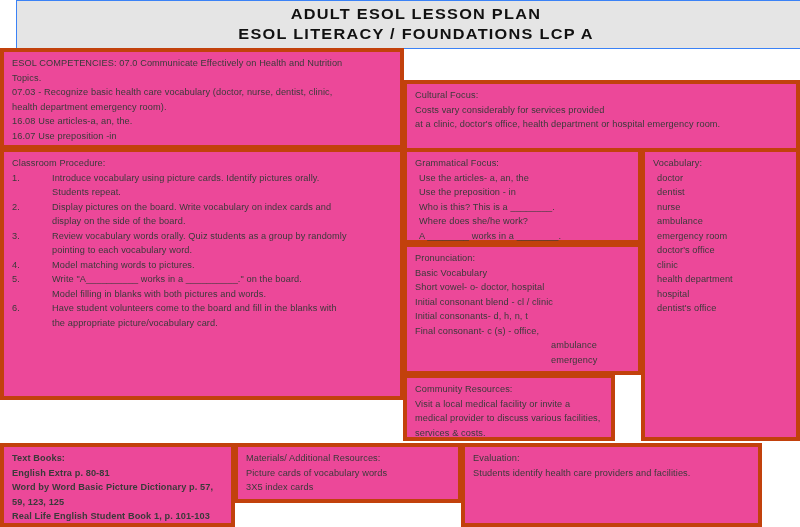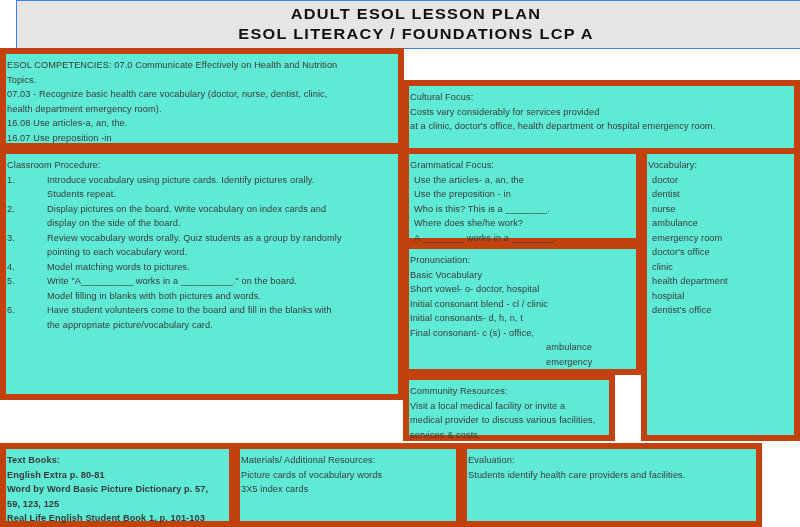--- a/index.html
+++ b/index.html
@@ -16,23 +16,23 @@
   }
   .header .t1, .header .t2 {
     font-family: "Liberation Sans", sans-serif;
     font-weight: bold; color: #111; letter-spacing: 1.2px;
     transform: scaleX(1.05);
   }
   .header .t1 { font-size: 15.5px; line-height: 15px; margin-top: 5px; }
   .header .t2 { font-size: 15.5px; line-height: 15px; margin-top: 5px; }
   .cell {
     position: absolute; box-sizing: border-box;
-    border: 6px solid #c2410c; background: #5eead4;
+    border: 4px solid #c2410c; background: #ec4899;
     font-size: 9.2px; line-height: 14.5px;
-    padding: 4px 1px; color: #3a3a3a; letter-spacing: 0.1px;
+    padding: 4px 8px; color: #3a3a3a; letter-spacing: 0.1px;
   }
   .cell .line { white-space: nowrap; }
   .proc-item { display: flex; }
   .proc-num { width: 40px; flex: 0 0 40px; }
   .proc-text { flex: 1; }
   .indent { padding-left: 4px; }
   .right-indent { padding-left: 136px; }
 </style>
 </head>
 <body>
@@ -146,21 +146,21 @@
   </div>
 
   <div class="cell" style="left:0; top:443px; width:235px; height:84px;font-weight:bold;">
     <div class="line">Text Books:</div>
     <div class="line">English Extra p. 80-81</div>
     <div class="line">Word by Word Basic Picture Dictionary p. 57,</div>
     <div class="line">59, 123, 125</div>
     <div class="line">Real Life English Student Book 1, p. 101-103</div>
   </div>
 
-  <div class="cell" style="left:234px; top:443px; width:228px; height:84px;">
+  <div class="cell" style="left:234px; top:443px; width:228px; height:60px;">
     <div class="line">Materials/ Additional Resources:</div>
     <div class="line">Picture cards of vocabulary words</div>
     <div class="line">3X5 index cards</div>
   </div>
 
   <div class="cell" style="left:461px; top:443px; width:301px; height:84px;">
     <div class="line">Evaluation:</div>
     <div class="line">Students identify health care providers and facilities.</div>
   </div>
 

